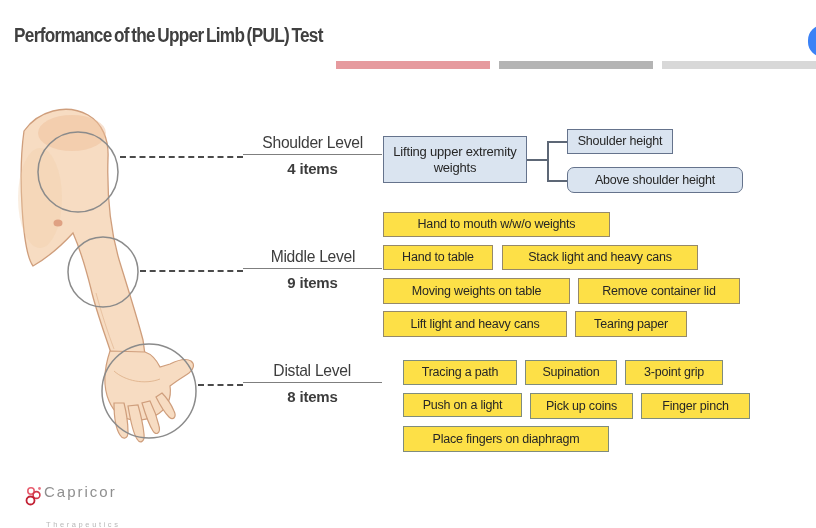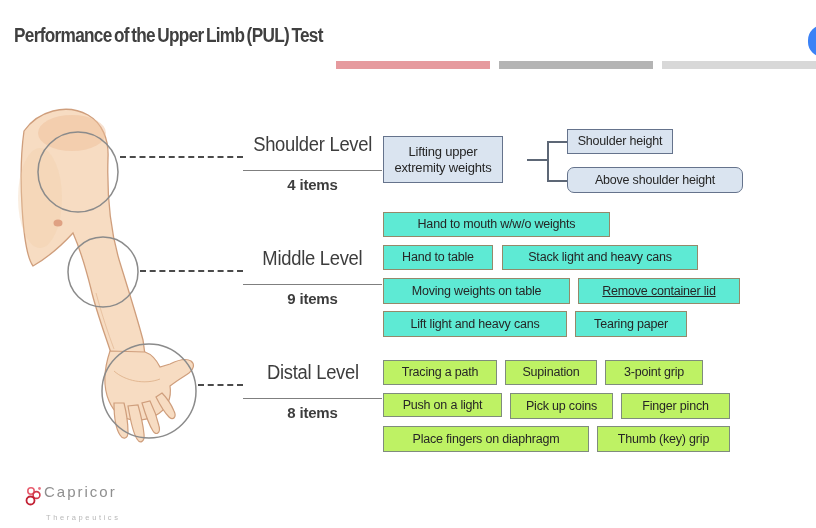--- a/index.html
+++ b/index.html
@@ -16,44 +16,44 @@
          justify-content:center;font-size:14px;font-weight:bold;}
   .bar{position:absolute;top:61px;height:8px;width:154px;}
   .bar:nth-of-type(1){left:10px;background:#b1262b;}
   .bar:nth-of-type(2){left:173px;background:#c9565c;}
   .bar:nth-of-type(3){left:336px;background:#e69a9e;}
   .bar:nth-of-type(4){left:499px;background:#b4b4b4;}
   .bar:nth-of-type(5){left:662px;background:#d8d8d8;}
 
   
   .lvl{position:absolute;left:243px;width:139px;text-align:center;color:#3d3d3d;}
-  .lvl .nm{font-size:20px;padding-bottom:14px;border-bottom:1.5px solid #7f7f7f;white-space:nowrap;}
+  .lvl .nm{font-size:17px;padding-bottom:1px;border-bottom:1.5px solid #7f7f7f;white-space:nowrap;}
   .lvl .nm span{display:inline-block;transform:scaleX(0.92);letter-spacing:-0.3px;}
   .lvl .ct{font-weight:bold;font-size:15px;padding-top:5px;letter-spacing:-0.2px;}
 
   
   .dash{position:absolute;height:0;border-top:2px dashed #4a4a4a;}
 
   
   .pbox{position:absolute;box-sizing:border-box;border:1.5px solid #7f7f7f;display:flex;
         align-items:center;justify-content:center;font-size:12.5px;color:#262626;
         text-align:center;line-height:1.2;letter-spacing:-0.2px;white-space:nowrap;
         padding:1px 4px;}
   .blue{background:#dae4f0;border-color:#65738c;}
-  .yellow{background:#5eead4;border-color:#95896a;}
-  .green{background:#bef264;border-color:#7f8c7d;}
+  .yellow{background:#fde047;border-color:#95896a;}
+  .green{background:#fde047;border-color:#7f8c7d;margin-left:20px;}
   .wrap{white-space:normal;font-size:13px;}
 
   
   .cline{position:absolute;background:#5d6776;}
 
   
   .brand{position:absolute;left:25px;top:484px;display:flex;align-items:flex-start;}
   .brand-name{font-size:15px;color:#8f8f8f;letter-spacing:2px;line-height:1.1;}
-  .brand-sub{font-size:7.5px;color:#b8b8b8;letter-spacing:2.6px;margin-top:12px;padding-left:2px;}
+  .brand-sub{font-size:7.5px;color:#b8b8b8;letter-spacing:2.6px;margin-top:19px;padding-left:2px;}
 
   svg{display:block;}
 </style>
 </head>
 <body>
 
 <div id="slide">
 
   <div class="title"><span>Performance of the Upper Limb (PUL) Test</span></div>
   <div class="badge">15</div>
@@ -100,44 +100,43 @@
   </div>
   <div class="lvl" style="top:247px;">
     <div class="nm"><span>Middle Level</span></div>
     <div class="ct">9 items</div>
   </div>
   <div class="lvl" style="top:361px;">
     <div class="nm"><span>Distal Level</span></div>
     <div class="ct">8 items</div>
   </div>
 
-  <div class="pbox blue wrap" style="left:383px;top:136px;width:120px;height:47px;">Lifting upper extremity weights</div>
+  <div class="pbox blue wrap" style="left:383px;top:136px;width:144px;height:47px;">Lifting upper extremity weights</div>
   <div class="cline" style="left:527px;top:159px;width:21px;height:1.5px;"></div>
   <div class="cline" style="left:547px;top:141px;width:1.5px;height:40px;"></div>
   <div class="cline" style="left:547px;top:141px;width:20px;height:1.5px;"></div>
   <div class="cline" style="left:547px;top:180px;width:20px;height:1.5px;"></div>
   <div class="pbox blue" style="left:567px;top:129px;width:106px;height:25px;">Shoulder height</div>
   <div class="pbox blue" style="left:567px;top:167px;width:176px;height:26px;border-radius:7px;">Above shoulder height</div>
 
   <div class="pbox yellow" style="left:383px;top:212px;width:227px;height:25px;">Hand to mouth w/w/o weights</div>
   <div class="pbox yellow" style="left:383px;top:245px;width:110px;height:25px;">Hand to table</div>
   <div class="pbox yellow" style="left:502px;top:245px;width:196px;height:25px;">Stack light and heavy cans</div>
   <div class="pbox yellow" style="left:383px;top:278px;width:187px;height:26px;">Moving weights on table</div>
-  <div class="pbox yellow" style="left:578px;top:278px;width:162px;height:26px;text-decoration:underline;">Remove container lid</div>
+  <div class="pbox yellow" style="left:578px;top:278px;width:162px;height:26px;">Remove container lid</div>
   <div class="pbox yellow" style="left:383px;top:311px;width:184px;height:26px;">Lift light and heavy cans</div>
   <div class="pbox yellow" style="left:575px;top:311px;width:112px;height:26px;">Tearing paper</div>
 
   <div class="pbox green" style="left:383px;top:360px;width:114px;height:25px;">Tracing a path</div>
   <div class="pbox green" style="left:505px;top:360px;width:92px;height:25px;">Supination</div>
   <div class="pbox green" style="left:605px;top:360px;width:98px;height:25px;">3-point grip</div>
   <div class="pbox green" style="left:383px;top:393px;width:119px;height:24px;">Push on a light</div>
   <div class="pbox green" style="left:510px;top:393px;width:103px;height:26px;">Pick up coins</div>
   <div class="pbox green" style="left:621px;top:393px;width:109px;height:26px;">Finger pinch</div>
   <div class="pbox green" style="left:383px;top:426px;width:206px;height:26px;">Place fingers on diaphragm</div>
-  <div class="pbox green" style="left:597px;top:426px;width:133px;height:26px;">Thumb (key) grip</div>
 
   <div class="brand">
     <svg width="17" height="26" viewBox="0 0 17 26" style="margin-right:2px;">
       <circle cx="6" cy="7" r="3.2" fill="none" stroke="#e85d6e" stroke-width="1.6"></circle>
       <circle cx="11.5" cy="11" r="3.4" fill="none" stroke="#d2384a" stroke-width="1.6"></circle>
       <circle cx="5.5" cy="16.5" r="4" fill="none" stroke="#c22033" stroke-width="1.8"></circle>
       <circle cx="14.5" cy="4.5" r="1.4" fill="#e87585"></circle>
     </svg>
     <div>
       <div class="brand-name">Capricor</div>

